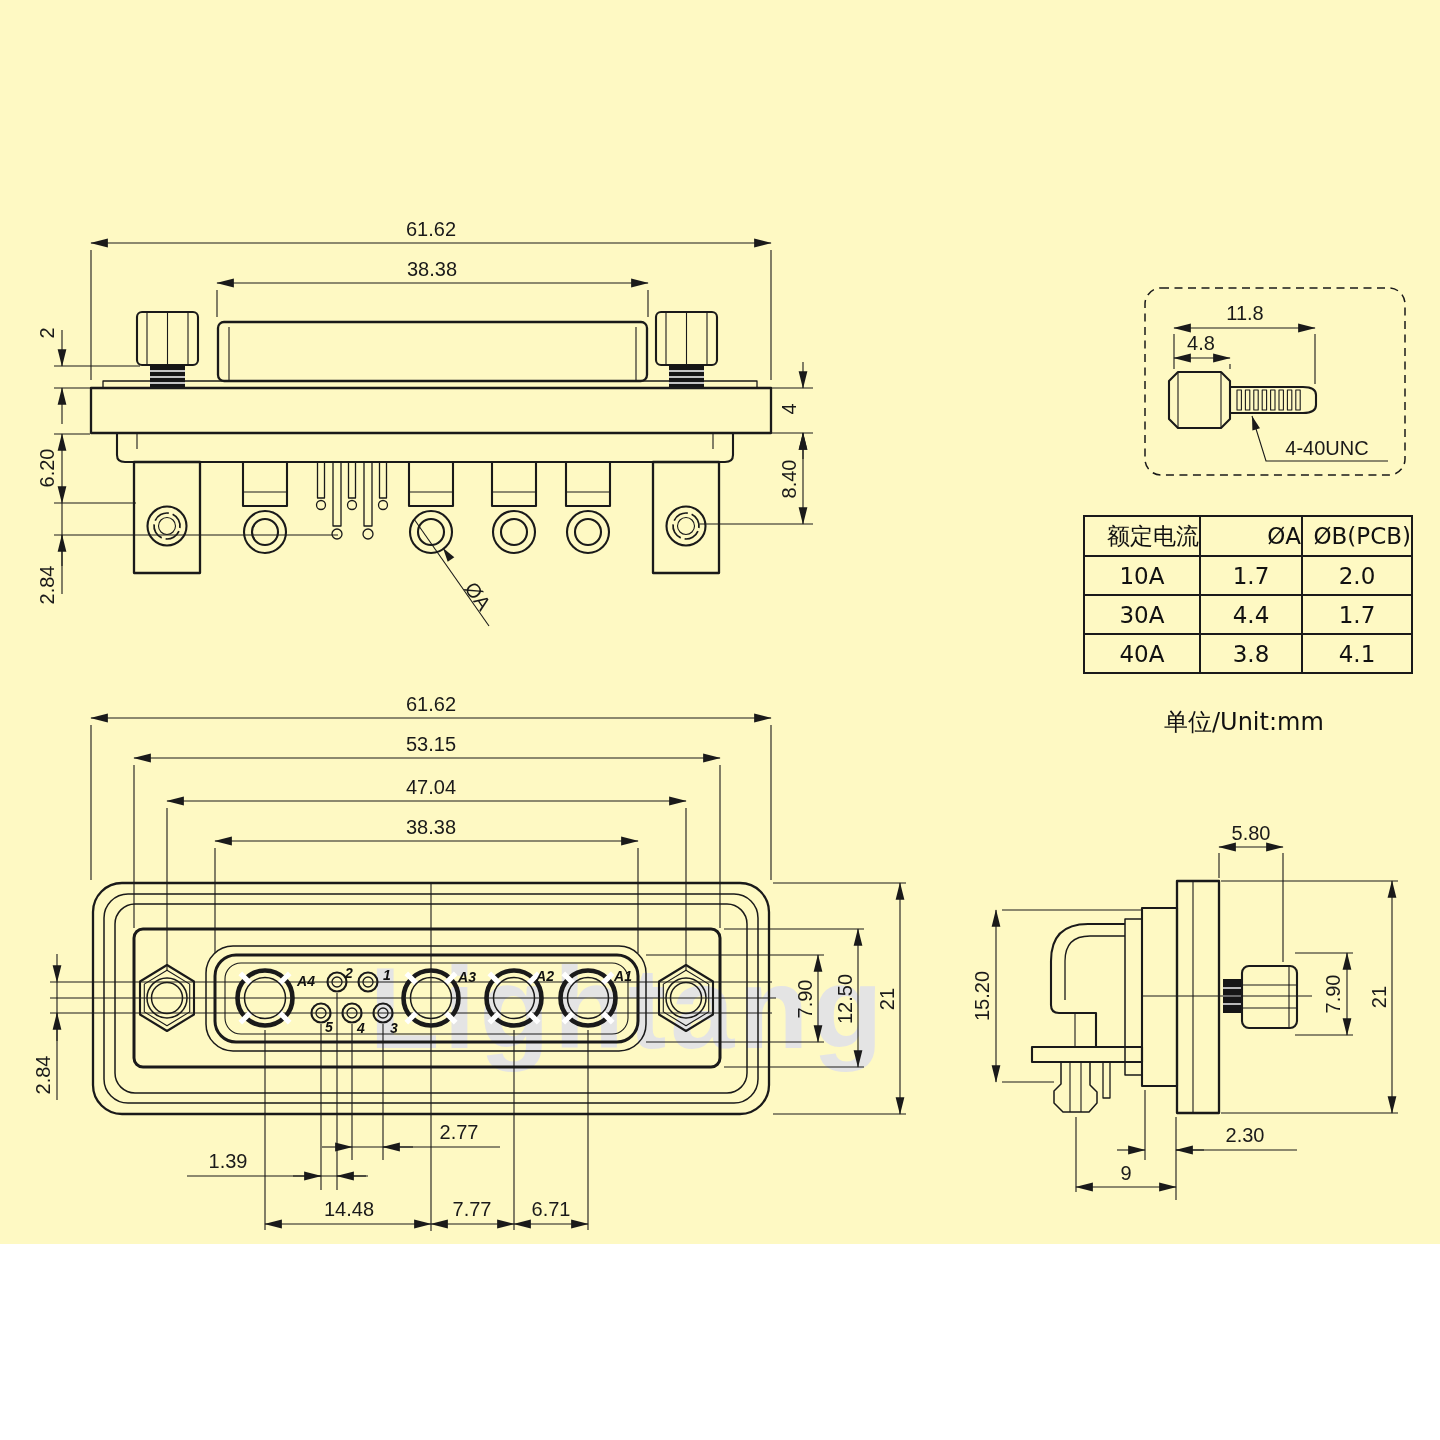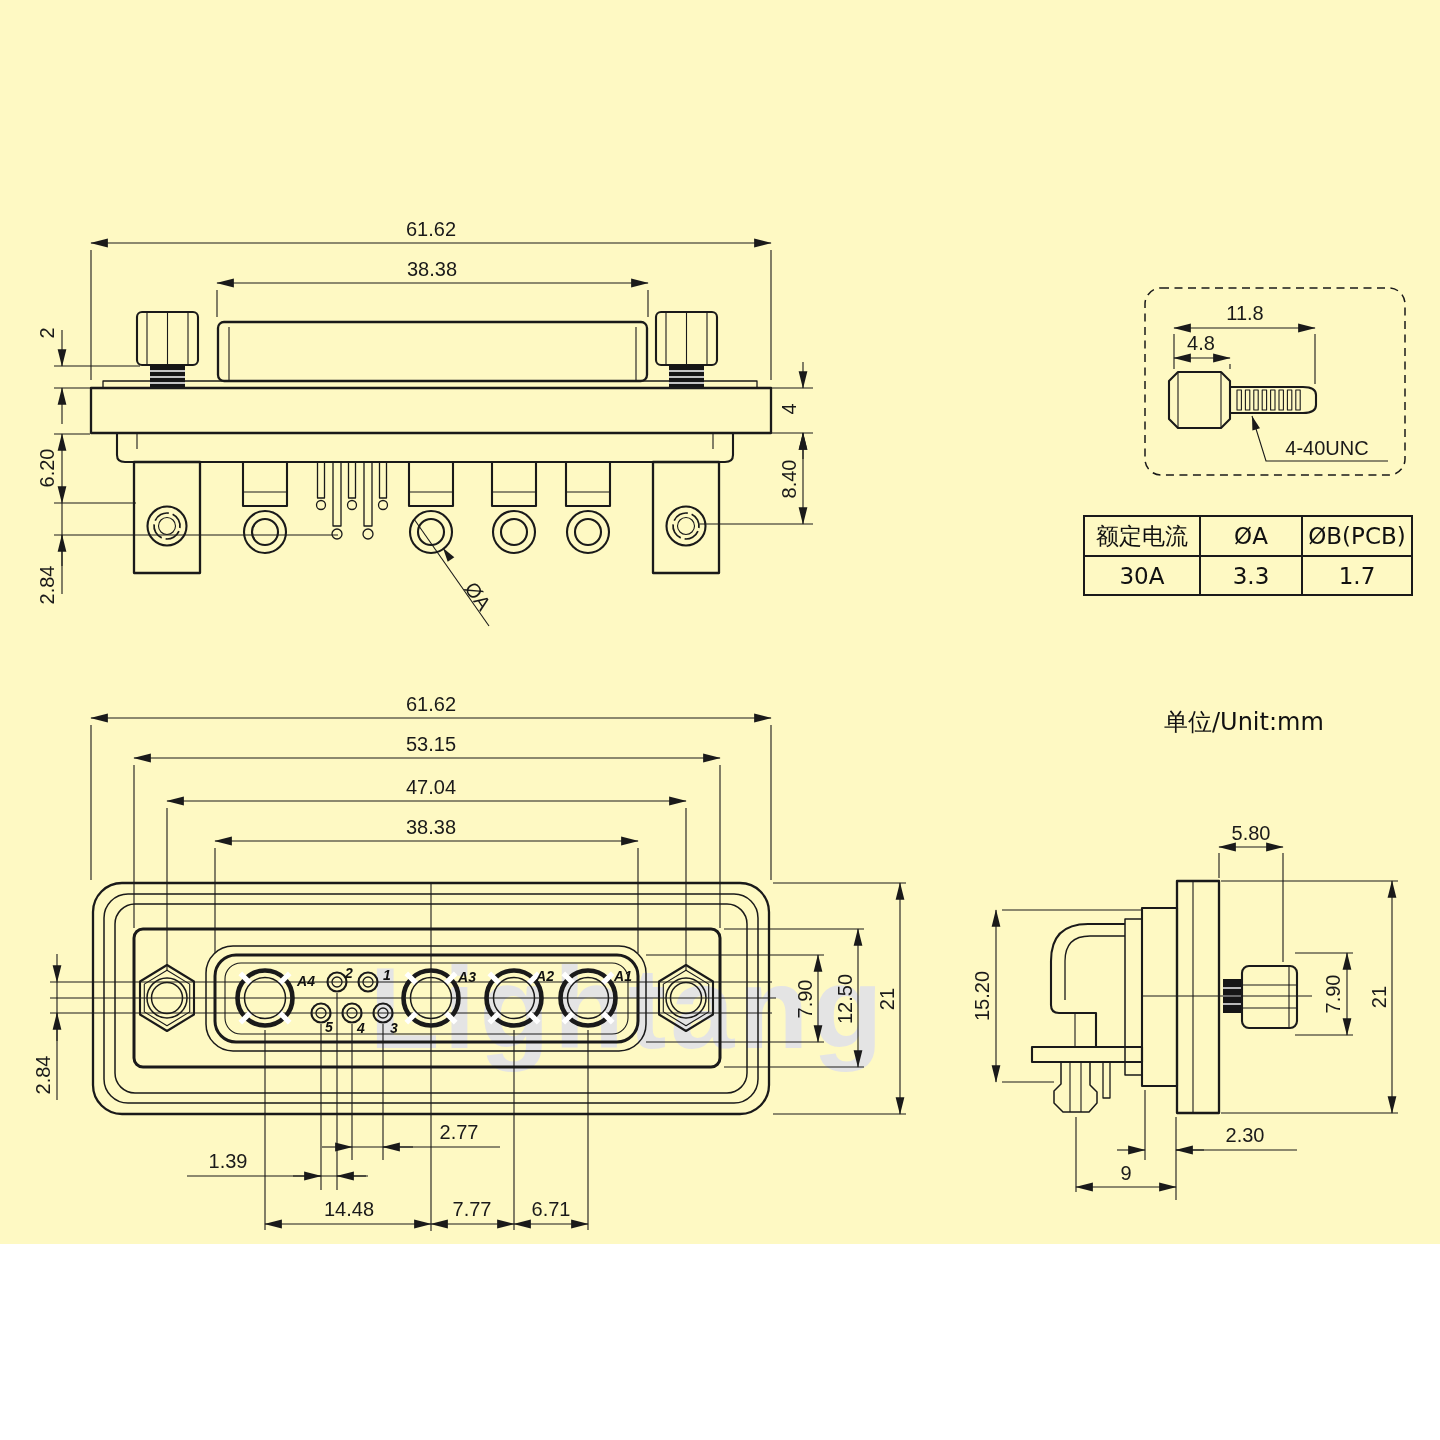--- a/index.html
+++ b/index.html
@@ -15,21 +15,21 @@
   .wht{stroke:#ffffff;stroke-width:1.4}
   .tick{stroke:#ffffff;stroke-width:5.2}
   .dash{stroke-dasharray:8 5.5}
   text.dt{font:20px "Liberation Sans",sans-serif;fill:#1a1a1a;text-anchor:middle}
   text.pl{font:italic 700 14px "Liberation Sans",sans-serif;fill:#111;text-anchor:middle}
   text.wm{font:700 115px "Liberation Sans",sans-serif;fill:#e4e4e4;text-anchor:middle;letter-spacing:4px}
   
   .spec{position:absolute;left:1083px;top:515px;border-collapse:collapse;table-layout:fixed;width:322px;}
   .spec th,.spec td{border:2px solid #1a1a1a;text-align:center;vertical-align:middle;
       font:23px "DejaVu Sans","Liberation Sans",sans-serif;color:#111;padding:0;height:37px;}
-  .spec th{font-size:23px;font-weight:400;height:38px;}
+  .spec th{font-size:23px;font-weight:400;height:38px;text-align:right;}
   .c1{width:114px}.c2{width:100px}.c3{width:108px}
   .unit{position:absolute;left:1164px;top:706px;width:257px;text-align:left;
       font:24px "DejaVu Sans","Liberation Sans",sans-serif;color:#111;}
 </style>
 </head>
 <body>
 
 <div class="canvas">
 
 <svg width="1440" height="1440" viewBox="0 0 1440 1440">
@@ -411,21 +411,31 @@
 </svg>
 
 <table class="spec">
   <tbody>
         <tr>
     <th class="c1">额定电流</th>
     <th class="c2">ØA</th>
     <th class="c3">ØB(PCB)</th>
   </tr>
   <tr>
+    <td>10A</td>
+    <td>1.7</td>
+    <td>2.0</td>
+  </tr>
+  <tr>
     <td>30A</td>
-    <td>3.3</td>
+    <td>4.4</td>
     <td>1.7</td>
+  </tr>
+  <tr>
+    <td>40A</td>
+    <td>3.8</td>
+    <td>4.1</td>
   </tr>
 </tbody>
     </table>
 <div class="unit">单位/Unit:mm</div>
 
 </div>
 
 </body></html>

